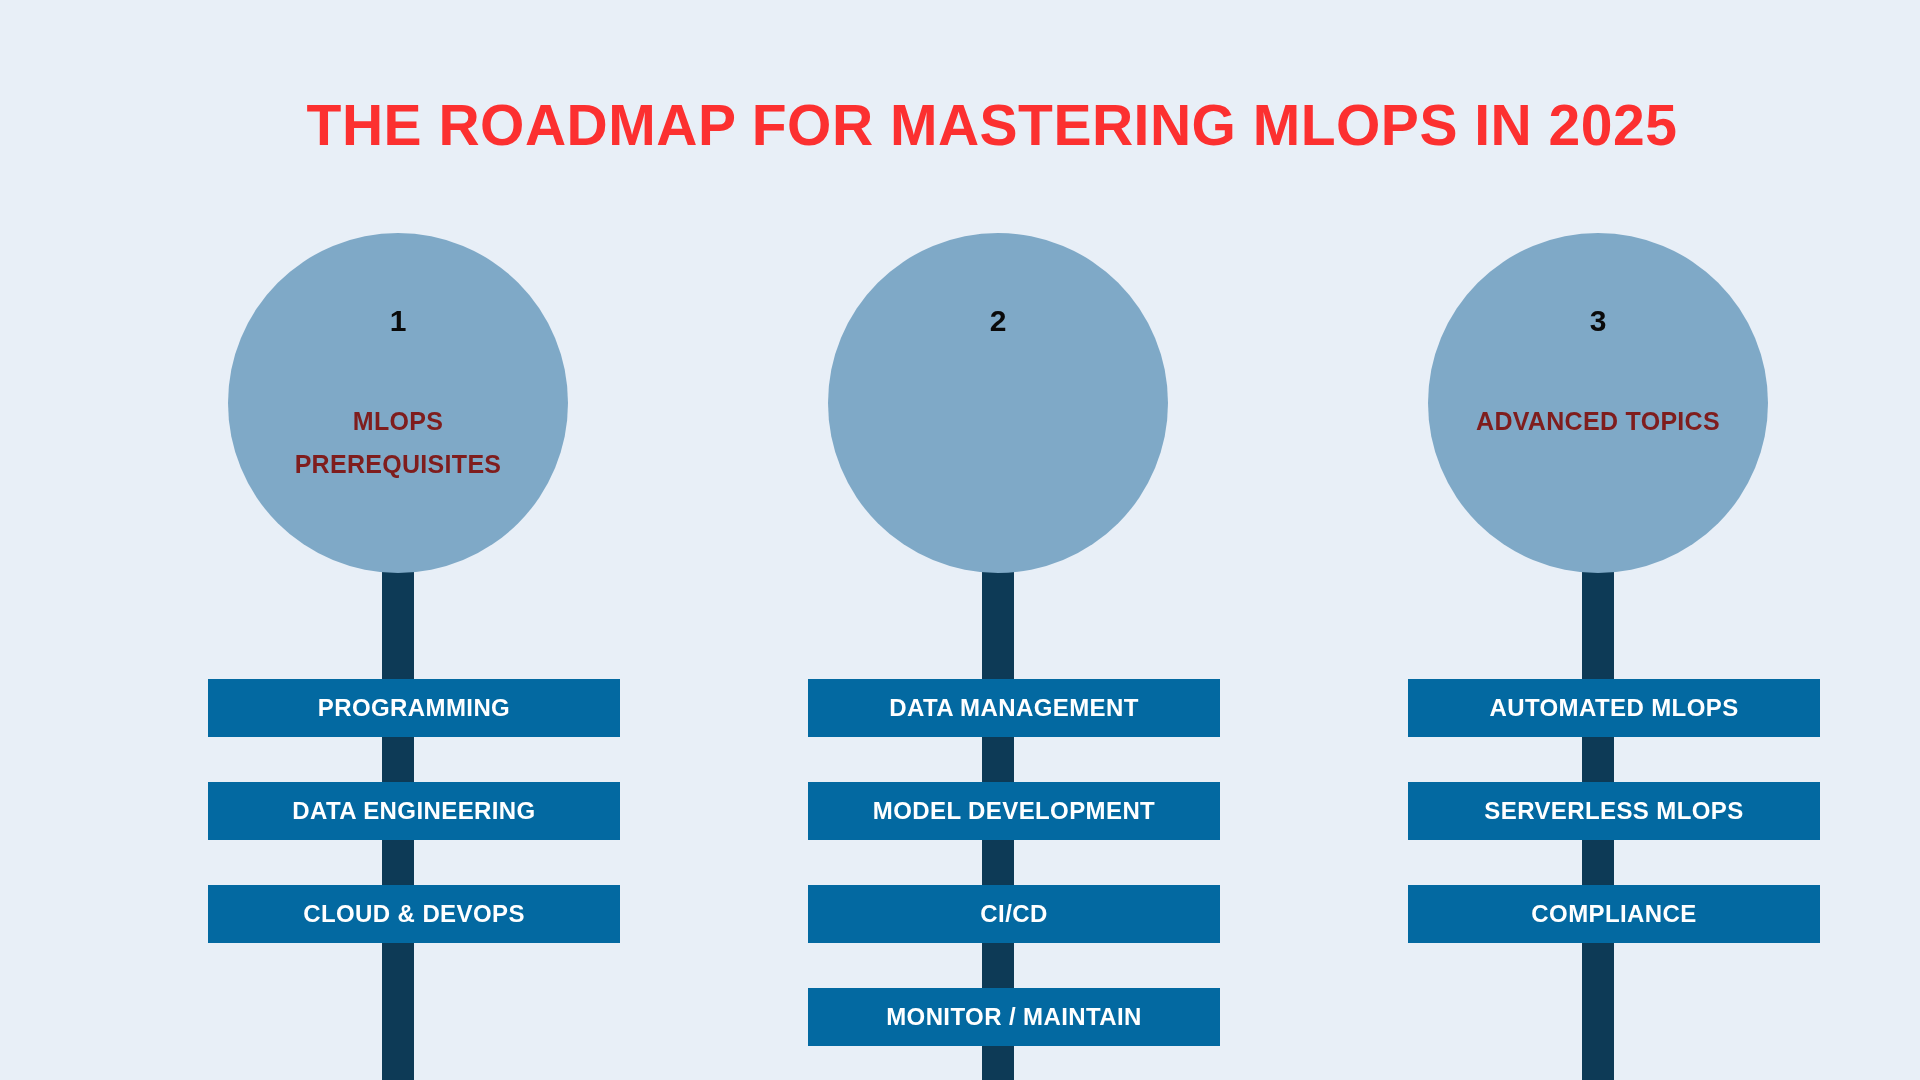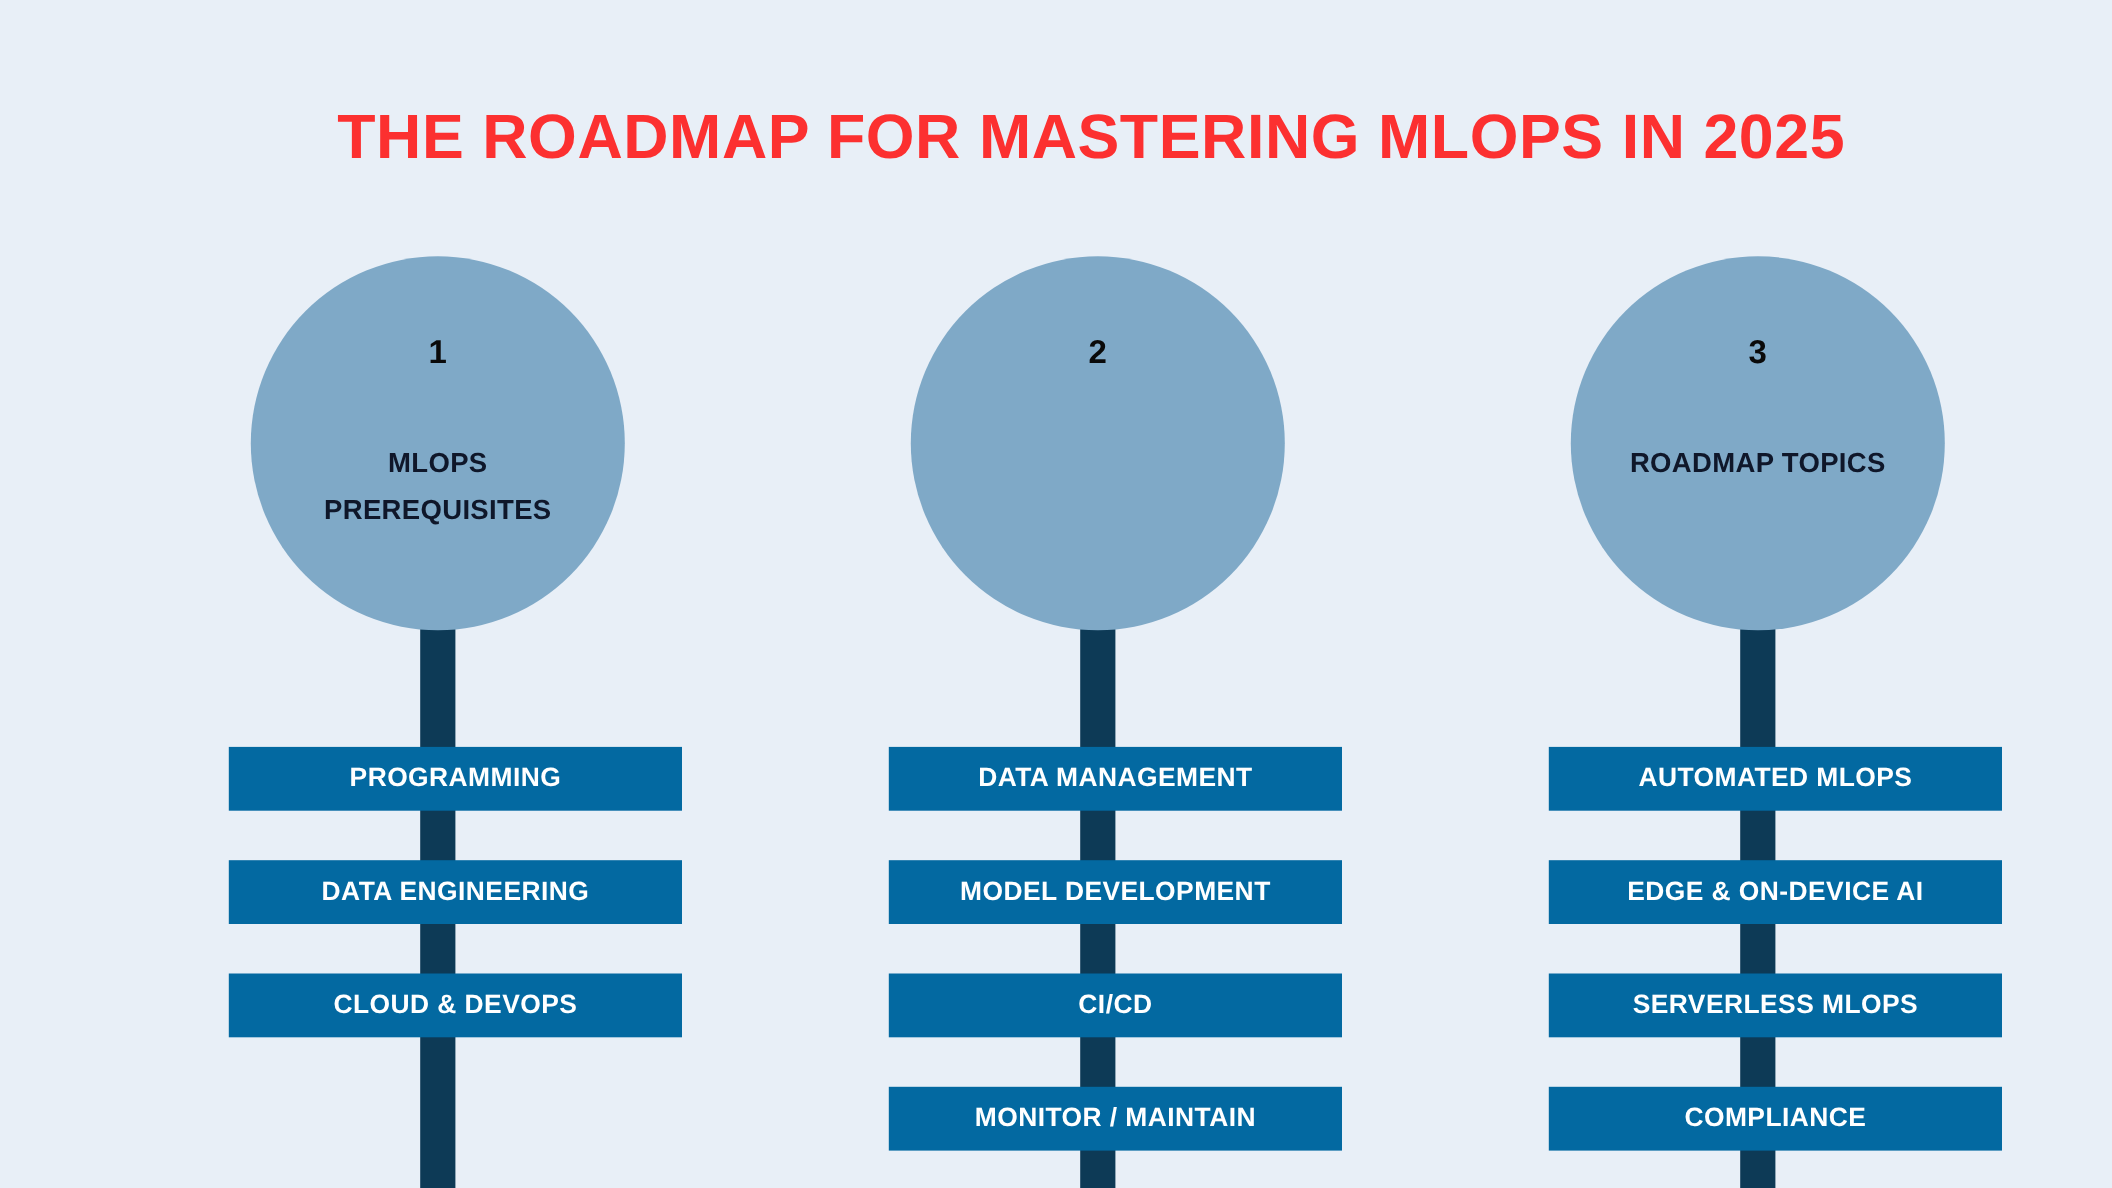--- a/index.html
+++ b/index.html
@@ -80,21 +80,21 @@
 
   .circle-number {
     color: #0a0a0a;
     font-size: 30px;
     font-weight: bold;
     line-height: 34px;
   }
 
   .circle-label {
     margin-top: 30px;
-    color: #0f172a;
+    color: #7f1d1d;
     font-size: 25px;
     font-weight: bold;
     line-height: 43px;
     text-align: center;
     letter-spacing: 0.3px;
     max-width: 280px;
   }
 
   
   .spine {
@@ -185,28 +185,25 @@
         <div class="bar">
           <span class="bar-label">MONITOR / MAINTAIN</span>
         </div>
       </div>
     </div>
 
     <div class="column col-2">
       <div class="spine"></div>
       <div class="circle">
         <div class="circle-number">3</div>
-        <div class="circle-label">ROADMAP TOPICS</div>
+        <div class="circle-label">ADVANCED TOPICS</div>
       </div>
       <div class="bars">
         <div class="bar">
           <span class="bar-label">AUTOMATED MLOPS</span>
-        </div>
-        <div class="bar">
-          <span class="bar-label">EDGE &amp; ON-DEVICE AI</span>
         </div>
         <div class="bar">
           <span class="bar-label">SERVERLESS MLOPS</span>
         </div>
         <div class="bar">
           <span class="bar-label">COMPLIANCE</span>
         </div>
       </div>
     </div>
 

